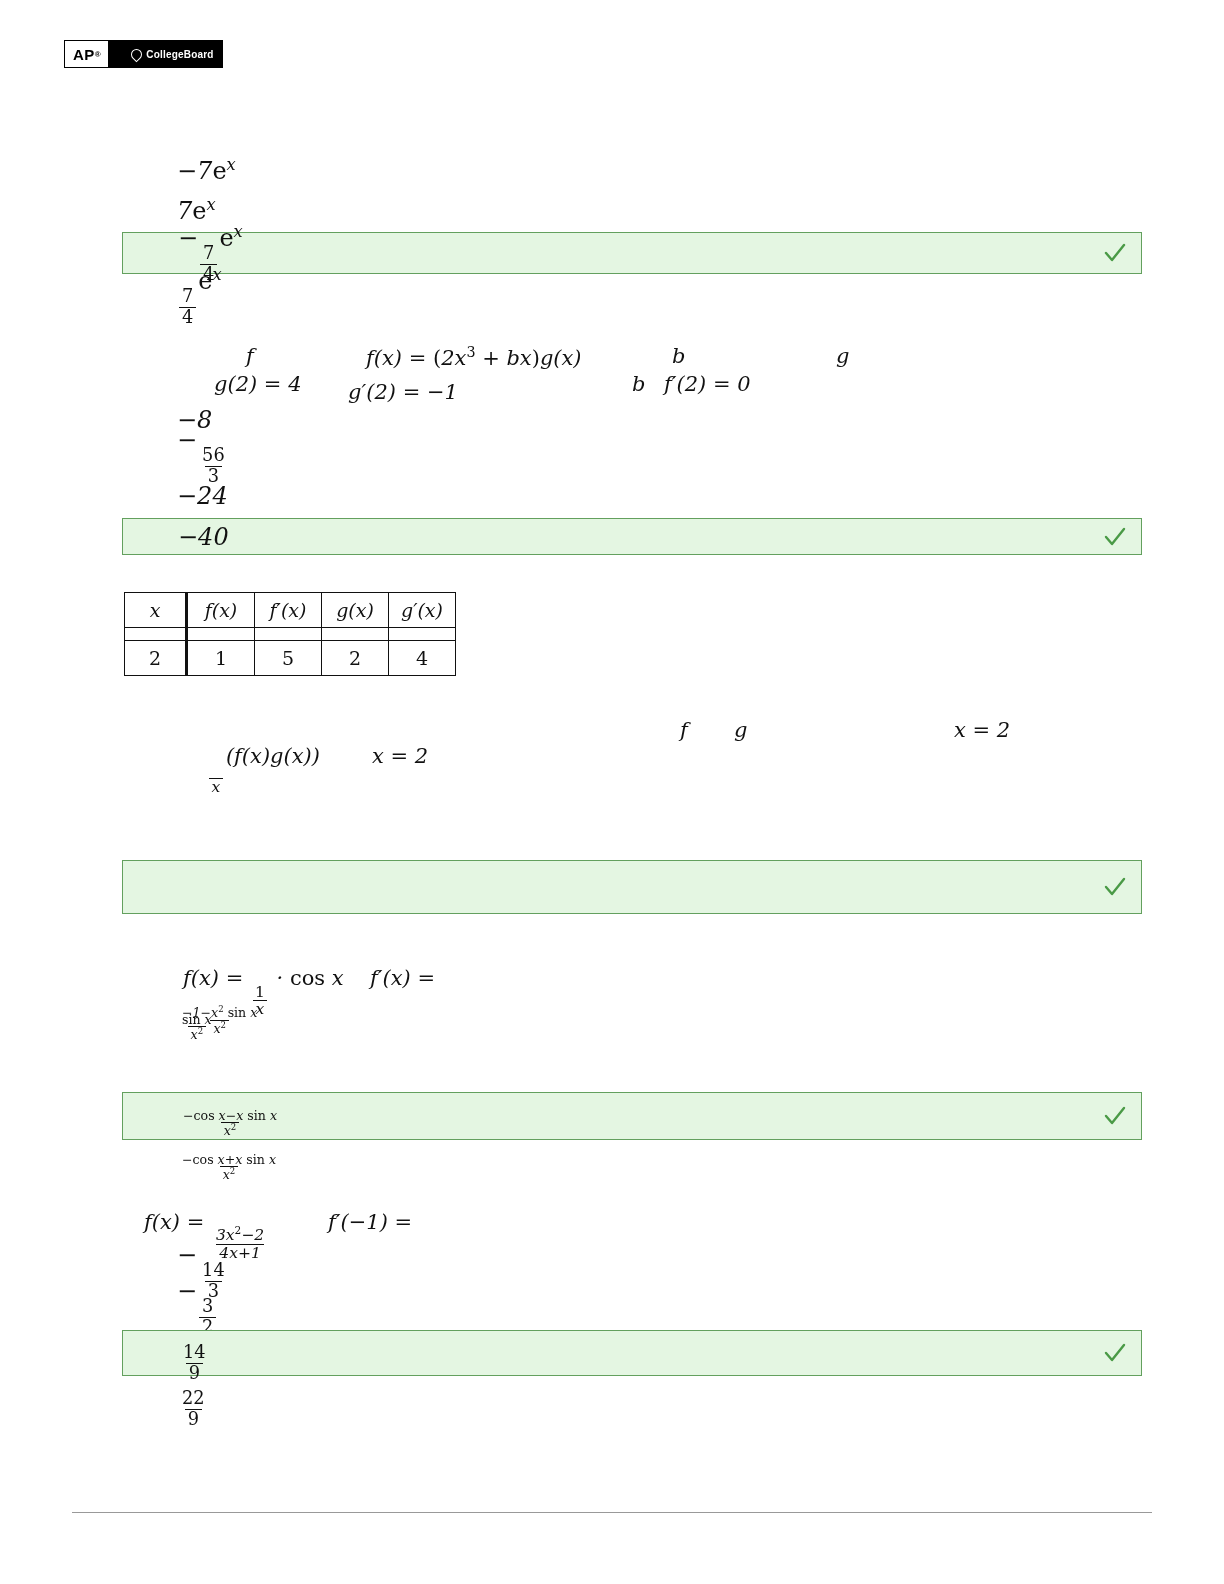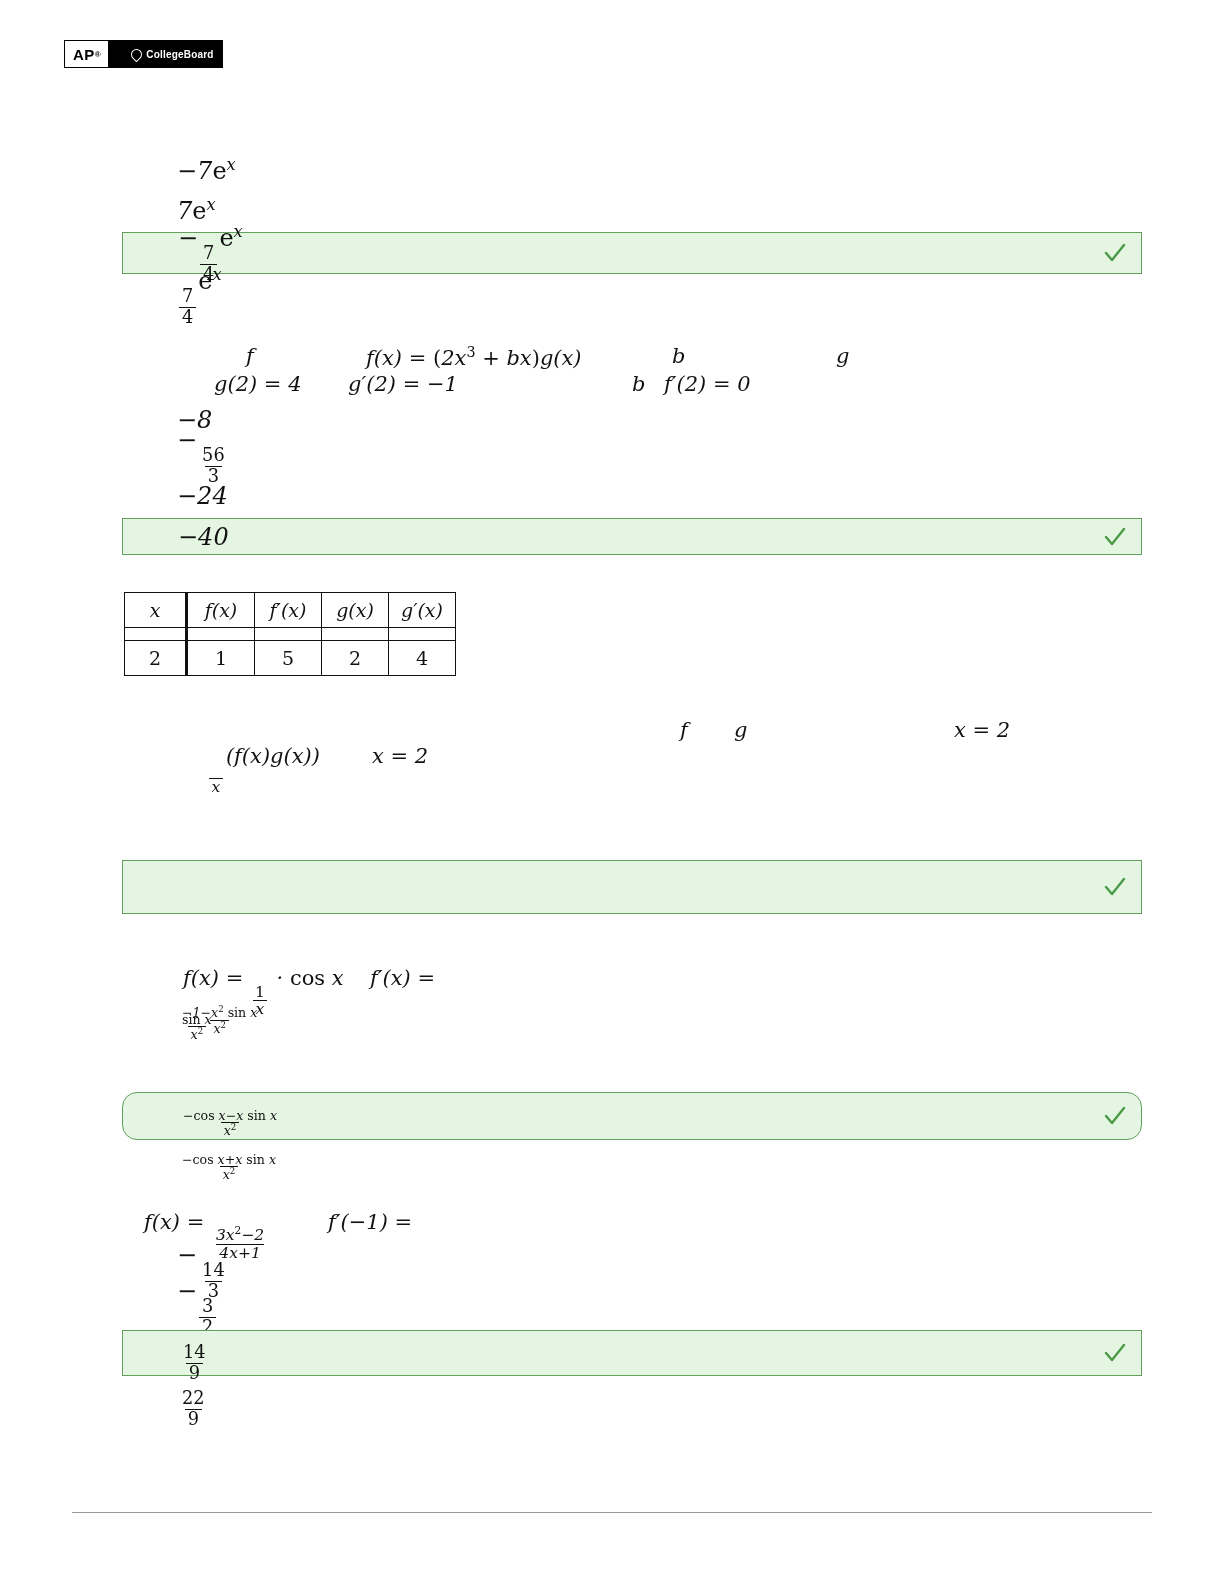--- a/index.html
+++ b/index.html
@@ -185,21 +185,21 @@
         <span class="den up">4</span>
       </span><span class="up">e</span><span class="sup">x</span></div>
 </div>
 
 <div class="stem math" style="left:246px; top:344px;">f</div>
 <div class="stem math" style="left:366px; top:344px;">f(x) = <span class="up">(</span>2x<span class="supn">3</span> + bx<span class="up">)</span>g(x)</div>
 <div class="stem math" style="left:672px; top:344px;">b</div>
 <div class="stem math" style="left:836px; top:344px;">g</div>
 
 <div class="stem math" style="left:214px; top:372px;">g(2) = 4</div>
-<div class="stem math" style="left:348px; top:372px;">g′(2) = −1</div>
+<div class="stem math" style="left:348px; top:380px;">g′(2) = −1</div>
 <div class="stem math" style="left:632px; top:372px;">b</div>
 <div class="stem math" style="left:664px; top:372px;">f′(2) = 0</div>
 
 <div class="choice" style="top:404px; height:32px;">
   <div class="label math">−8</div>
 </div>
 
 <div class="choice" style="top:438px; height:36px;">
   <div class="label math">−<span class="frac">
         <span class="num up">56</span>
@@ -286,21 +286,21 @@
 
 <div class="choice" style="top:996px; height:36px;text-align:center;">
   <div class="label math" style="font-size:17px;">
     <span class="frac">
         <span class="num">−1−x<span class="supn">2</span>&nbsp;<span class="up">sin</span>&nbsp;x</span>
         <span class="den">x<span class="supn">2</span></span>
       </span>
   </div>
 </div>
 
-<div class="choice correct" style="top:1092px; height:48px;border-radius:15px;">
+<div class="choice correct" style="top:1092px; height:48px;">
   <div class="label math" style="font-size:17px;">
     <span class="frac">
         <span class="num">−<span class="up">cos</span>&nbsp;x−x&nbsp;<span class="up">sin</span>&nbsp;x</span>
         <span class="den">x<span class="supn">2</span></span>
       </span>
   </div>
   <span class="check">
     <svg width="24" height="24" viewBox="0 0 24 24">
         <path d="M3 12 L9 19 L21 4" stroke="#4a9a46" stroke-width="2.4" fill="none" stroke-linecap="round" stroke-linejoin="round"></path>
       </svg>

